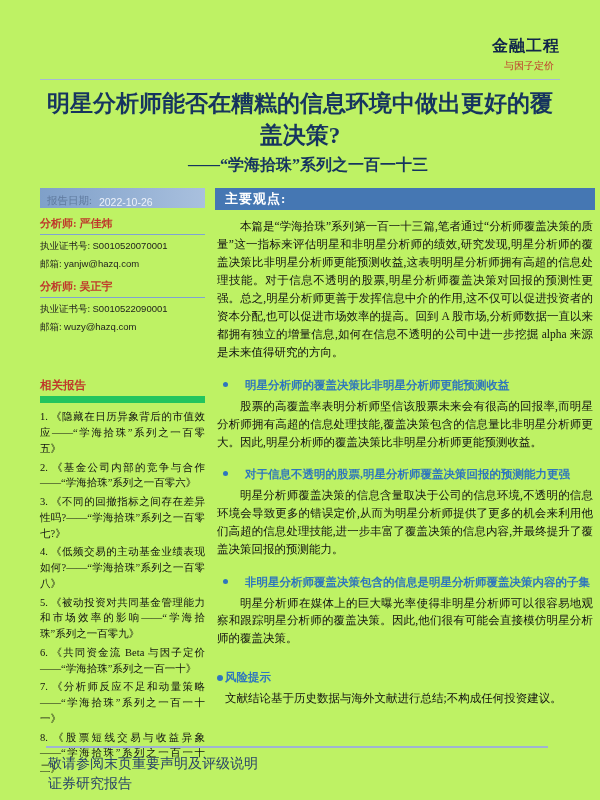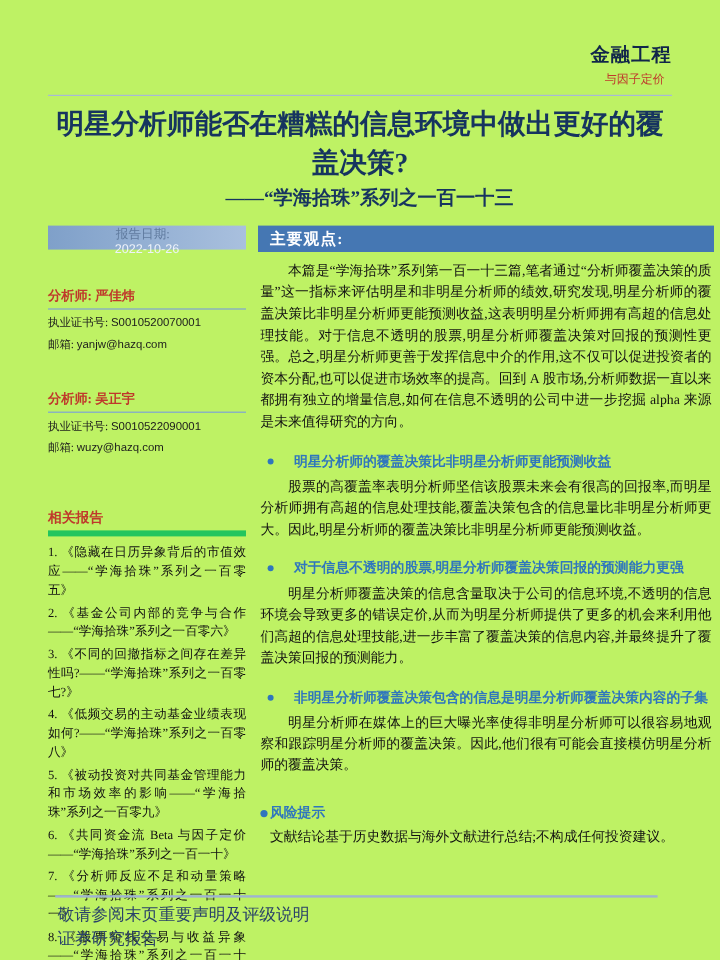--- a/index.html
+++ b/index.html
@@ -16,29 +16,29 @@
   
   .title { margin:8px 40px 0 40px; text-align:center; font-size:23px; font-weight:bold; color:#16345f; line-height:1.38; }
   .subtitle { margin-top:4px; text-align:center; font-size:16px; font-weight:bold; color:#16345f;padding-left:16px; }
 
   
   .columns { display:flex; margin:12px 5px 0 40px; gap:10px; align-items:flex-start; }
   .left { width:165px; flex:none; }
   .right { flex:1; min-width:0; }
 
   
-  .date-bar { height:20px; background:linear-gradient(90deg,#7fa0c9,#a9c0de); display:flex; align-items:center; padding:0 7px; font-size:10.5px;flex-direction:column; }
+  .date-bar { height:20px; background:linear-gradient(90deg,#7fa0c9,#a9c0de); display:flex; align-items:flex-end; padding:0 7px; font-size:10.5px; }
   .date-label { color:#5f7a9e; margin-right:7px; }
   .date-value { color:#edf2fa; font-family:"Liberation Sans","DejaVu Sans",sans-serif; }
-  .analyst { margin-top:31px; }
+  .analyst { margin-top:8px; }
   .analyst-name-row { color:#bf392b; font-weight:bold; font-size:11px; padding-bottom:3px; border-bottom:1px solid #7fa3d4; }
   .analyst-line { font-size:9.5px; color:#1c1c1c; margin-top:5px; }
   .analyst-line .val { font-family:"Liberation Sans","DejaVu Sans",sans-serif; }
   .related { margin-top:44px; }
-  .related-title { color:#bf392b; font-weight:bold; font-size:11.5px; padding-bottom:3px; border-bottom:5px solid #22c55e; margin-bottom:6px; }
+  .related-title { color:#bf392b; font-weight:bold; font-size:11.5px; padding-bottom:3px; border-bottom:7px solid #22c55e; margin-bottom:6px; }
   .related-item { font-size:10.5px; line-height:1.5; color:#111; margin-top:3px; text-align:justify; }
 
   
   .main-bar { background:#4577b3; color:#ffffff; font-weight:bold; font-size:13px; height:22px; line-height:22px; padding-left:10px; letter-spacing:1px; }
   .intro { margin:8px 2px 0 2px; font-size:11.5px; line-height:1.56; color:#111; text-align:justify; text-indent:2em; }
   .bullet-head { display:flex; margin-top:15px; color:#2f76bd; font-weight:bold; font-size:11.5px; line-height:1.45; }
   .dot { width:5px; height:5px; border-radius:50%; background:#2f76bd; margin:5px 17px 0 8px; flex:none; }
   .bullet-body { margin:4px 2px 0 2px; font-size:11.5px; line-height:1.56; color:#111; text-align:justify; text-indent:2em; }
   .risk-head { display:flex; align-items:center; margin-top:22px; color:#2f76bd; font-weight:bold; font-size:11.5px; }
   .risk-dot { width:6px; height:6px; border-radius:50%; background:#2f76bd; margin:0 2px 0 2px; flex:none; }

